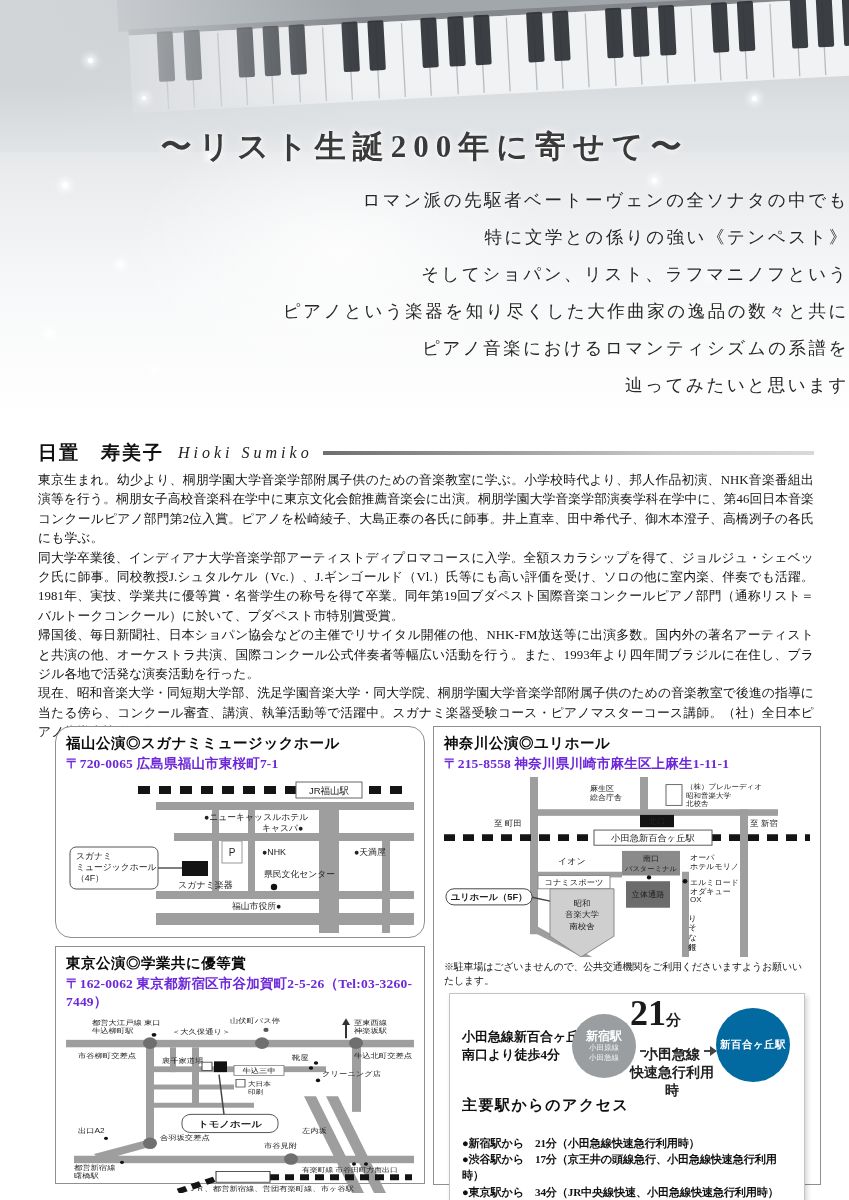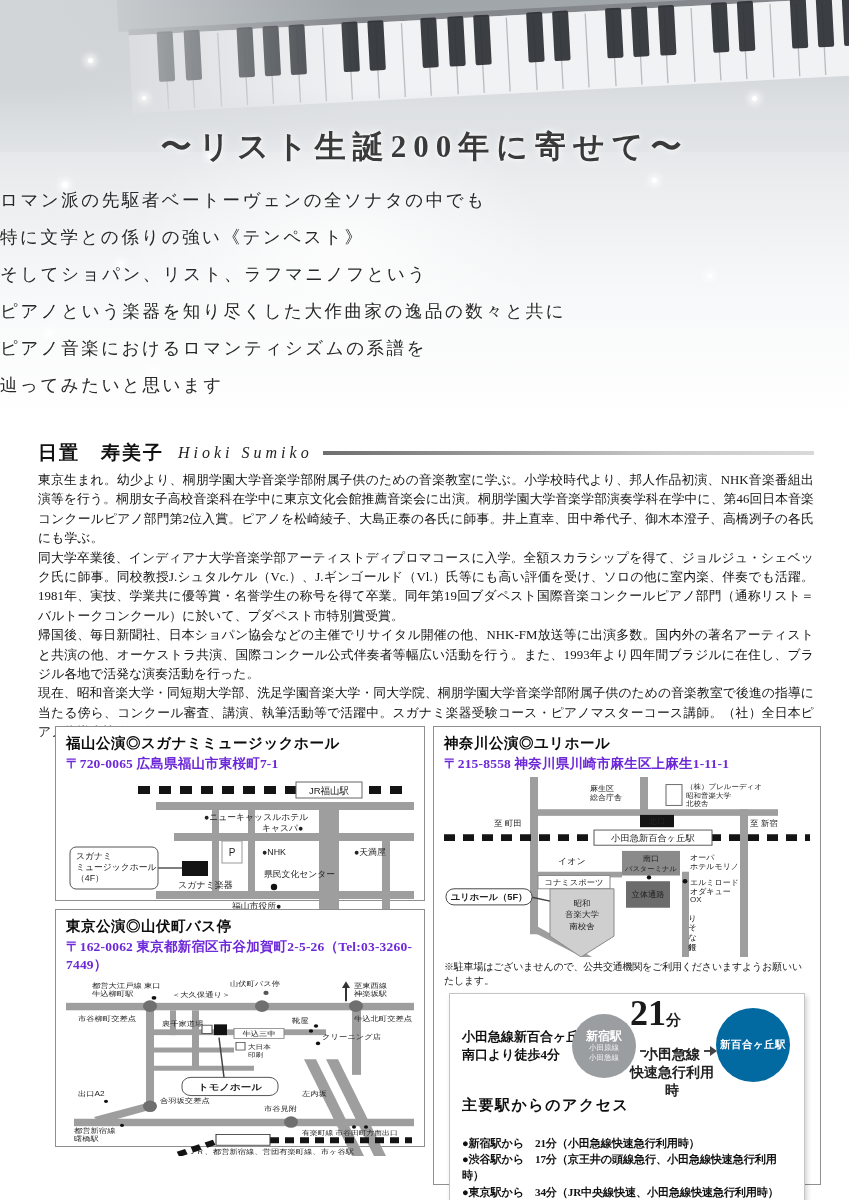--- a/index.html
+++ b/index.html
@@ -13,36 +13,36 @@
         background:linear-gradient(90deg,rgba(210,213,216,0.97) 15%,rgba(210,213,216,0));}
   .fade-bottom{position:absolute;top:96px;left:0;width:849px;height:88px;
         background:linear-gradient(180deg,rgba(223,226,229,0) 0,rgba(223,226,229,0.9) 55%,#e6e8ea 100%);}
   .glow{position:absolute;width:420px;height:260px;left:130px;top:120px;border-radius:50%;
         background:radial-gradient(closest-side,rgba(255,255,255,0.8),rgba(255,255,255,0));}
   .sparkle{position:absolute;border-radius:50%;background:#fff;
         box-shadow:0 0 7px 3px rgba(255,255,255,0.95);}
   .hero-title{position:absolute;top:126px;left:0;width:100%;text-align:center;margin:0;
         font-size:31px;font-weight:600;letter-spacing:7px;color:#3a3a3a;
         text-shadow:0 0 8px #fff,0 0 3px #fff;}
-  .poem{position:absolute;top:182px;left:0;width:100%;text-align:left;}
+  .poem{position:absolute;top:182px;left:0;width:100%;text-align:right;}
   .poem-line{font-size:17.5px;letter-spacing:2.5px;line-height:37px;color:#272727;
         text-shadow:0 0 4px rgba(255,255,255,0.9);}
   
   .profile{position:absolute;top:440px;left:38px;width:776px;}
   .profile-head{display:flex;align-items:center;margin-bottom:5px;}
   .name-ja{font-size:19px;font-weight:bold;letter-spacing:2px;color:#111;white-space:pre;}
   .name-en{font-size:16px;font-style:italic;letter-spacing:4px;margin-left:14px;color:#222;}
   .rule{flex:1;height:4px;margin-left:10px;background:linear-gradient(90deg,#6e6e6e,#c9c9c9 70%,#d9d9d9);}
   .bio{margin:0;font-size:12.8px;line-height:19.4px;text-align:justify;color:#131313;letter-spacing:0.1px;}
   
   .venues{position:absolute;top:726px;left:55px;width:766px;display:flex;gap:8px;}
   .col-left{width:370px;display:flex;flex-direction:column;gap:8px;}
   .col-right{width:388px;}
   .venue-box{border:1px solid #8f8f8f;background:#fff;box-sizing:border-box;padding:7px 10px 5px;}
-  .box-fukuyama{height:175px;}
+  .box-fukuyama{height:212px;border-radius:16px;}
   .box-tokyo{height:238px;}
   .box-kanagawa{height:459px;}
   .venue-title{font-family:"Liberation Sans",sans-serif;font-weight:bold;font-size:14.5px;
         color:#0c0c0c;letter-spacing:0.5px;}
   .venue-address{font-size:13.5px;font-weight:bold;margin-top:2px;letter-spacing:0.2px;color:#6d28d9;}
   svg.map{display:block;margin-top:4px;}
   svg text{font-family:"Liberation Sans",sans-serif;fill:#222;}
   .map-note{font-size:10px;font-weight:normal;margin-top:3px;color:#111;letter-spacing:-0.2px;}
   
   .access-box{margin:5px 5px 0;border:1px solid #c4c4c4;background:#fff;
@@ -176,21 +176,21 @@
           <text x="112" y="111" font-size="9">スガナミ楽器</text>
           <rect x="4" y="70" width="88" height="42" rx="6" fill="#fff" stroke="#555"></rect>
           <text x="10" y="82" font-size="8.8">スガナミ</text>
           <text x="10" y="93" font-size="8.8">ミュージックホール</text>
           <text x="10" y="104" font-size="8.8">（4F）</text>
           <line x1="92" y1="91" x2="116" y2="91" stroke="#555" stroke-width="1.5"></line>
         </svg>
       </div>
 
       <div class="venue-box box-tokyo">
-        <div class="venue-title">東京公演◎山伏町バス停</div>
+        <div class="venue-title">東京公演◎学業共に優等賞</div>
         <div class="venue-address">〒162-0062 東京都新宿区市谷加賀町2-5-26（Tel:03-3260-7449）</div>
         <svg class="map" width="348" height="178" viewBox="0 0 348 215" preserveAspectRatio="none">
           <g fill="#9e9e9e">
             <rect x="0" y="30" width="348" height="9"></rect>
             <rect x="80" y="39" width="8" height="120"></rect>
             <rect x="286" y="39" width="9" height="78"></rect>
             <polygon points="238,98 250,98 298,215 286,215"></polygon>
             <polygon points="260,98 272,98 320,215 308,215"></polygon>
             <rect x="88" y="62" width="172" height="7"></rect>
             <rect x="104" y="39" width="6" height="30"></rect>

